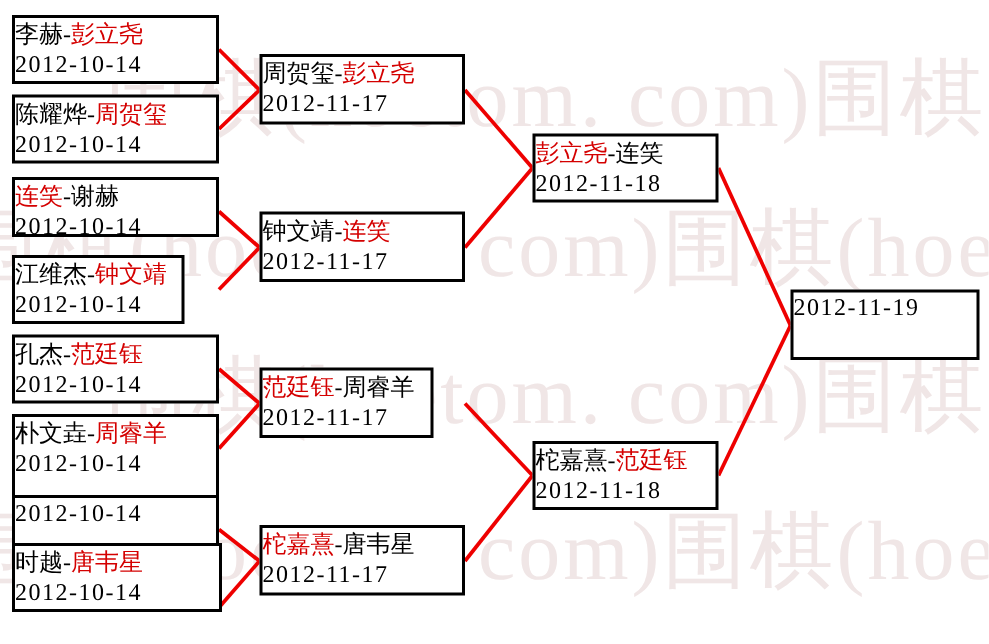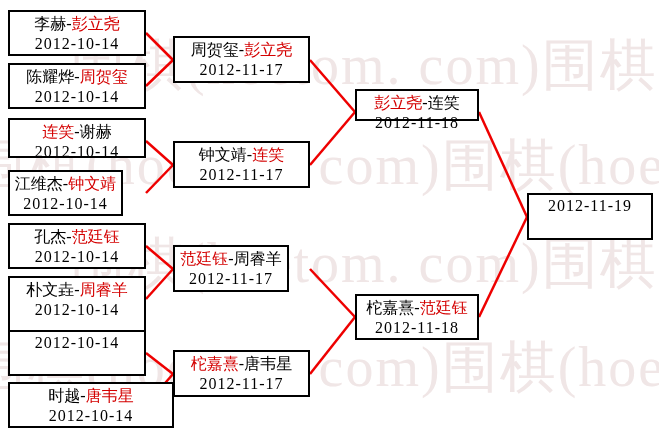--- a/index.html
+++ b/index.html
@@ -20,21 +20,21 @@
     color:var(--watermark,#f0e6e6);
     user-select:none;pointer-events:none;
     font-family:"Liberation Serif","DejaVu Serif",serif;
   }
   svg.connectors{position:absolute;left:0;top:0;z-index:2;}
   svg.connectors line{stroke:var(--line-red,#ee0000);stroke-width:2.5;}
   .match{
     position:absolute;z-index:3;box-sizing:border-box;
     border:2px solid var(--border,#000);
     background:var(--background,#fff);
-    text-align:center;
+    text-align:left;
     padding-top:1px;
   }
   .names{font-size:16px;line-height:21px;white-space:nowrap;}
   .date{font-size:16px;line-height:20px;letter-spacing:1px;color:var(--name-black,#000);font-family:Liberation Serif, serif;}
   .nm-black{color:var(--name-black,#000000);}
   .nm-red{color:var(--name-red,#d40000);}
 </style>
 </head>
 <body>
 
@@ -82,21 +82,21 @@
     <div class="names"><span class="nm-black">孔杰-</span><span class="nm-red">范廷钰</span></div>
     <div class="date">2012-10-14</div>
   </div>
   <div class="match" style="left:8px;top:276px;width:138px;height:56px">
     <div class="names"><span class="nm-black">朴文垚-</span><span class="nm-red">周睿羊</span></div>
     <div class="date">2012-10-14</div>
   </div>
   <div class="match" style="left:8px;top:330px;width:138px;height:46px">
     <div class="date">2012-10-14</div>
   </div>
-  <div class="match" style="left:8px;top:382px;width:166px;height:46px">
+  <div class="match" style="left:8px;top:362px;width:140px;height:46px">
     <div class="names"><span class="nm-black">时越-</span><span class="nm-red">唐韦星</span></div>
     <div class="date">2012-10-14</div>
   </div>
 
   <div class="match" style="left:173px;top:36px;width:137px;height:47px">
     <div class="names"><span class="nm-black">周贺玺-</span><span class="nm-red">彭立尧</span></div>
     <div class="date">2012-11-17</div>
   </div>
   <div class="match" style="left:173px;top:141px;width:137px;height:47px">
     <div class="names"><span class="nm-black">钟文靖-</span><span class="nm-red">连笑</span></div>
@@ -104,21 +104,21 @@
   </div>
   <div class="match" style="left:173px;top:245px;width:116px;height:47px">
     <div class="names"><span class="nm-red">范廷钰</span><span class="nm-black">-周睿羊</span></div>
     <div class="date">2012-11-17</div>
   </div>
   <div class="match" style="left:173px;top:350px;width:137px;height:47px">
     <div class="names"><span class="nm-red">柁嘉熹</span><span class="nm-black">-唐韦星</span></div>
     <div class="date">2012-11-17</div>
   </div>
 
-  <div class="match" style="left:355px;top:89px;width:124px;height:32px">
+  <div class="match" style="left:355px;top:89px;width:124px;height:46px">
     <div class="names"><span class="nm-red">彭立尧</span><span class="nm-black">-连笑</span></div>
     <div class="date">2012-11-18</div>
   </div>
   <div class="match" style="left:355px;top:294px;width:124px;height:46px">
     <div class="names"><span class="nm-black">柁嘉熹-</span><span class="nm-red">范廷钰</span></div>
     <div class="date">2012-11-18</div>
   </div>
 
   <div class="match" style="left:527px;top:193px;width:126px;height:47px">
     <div class="date">2012-11-19</div>

